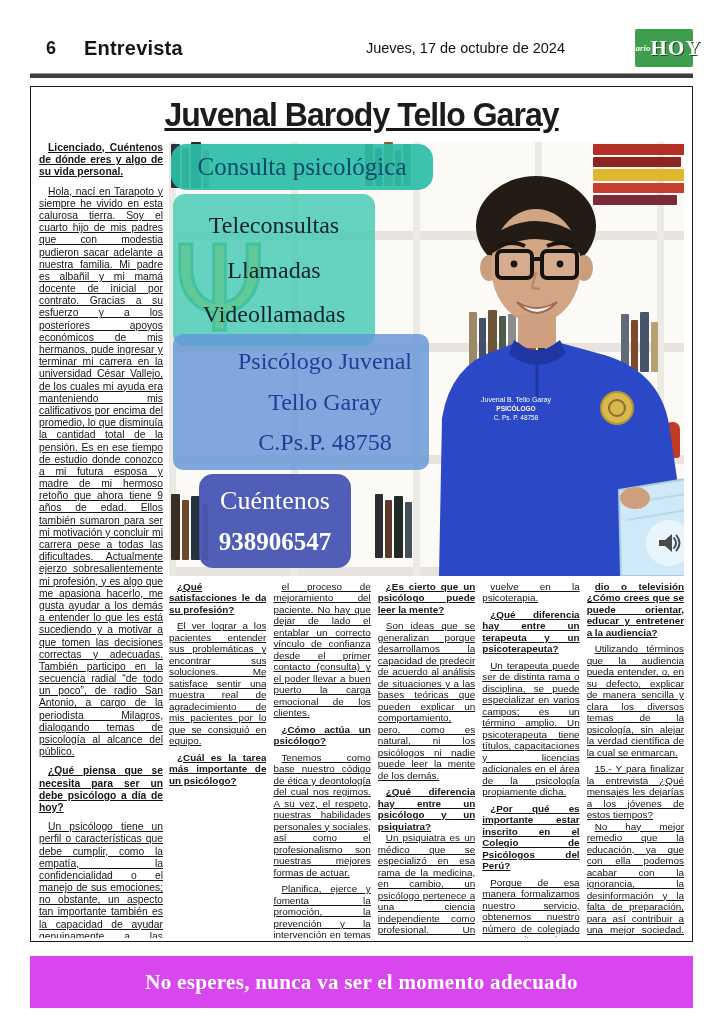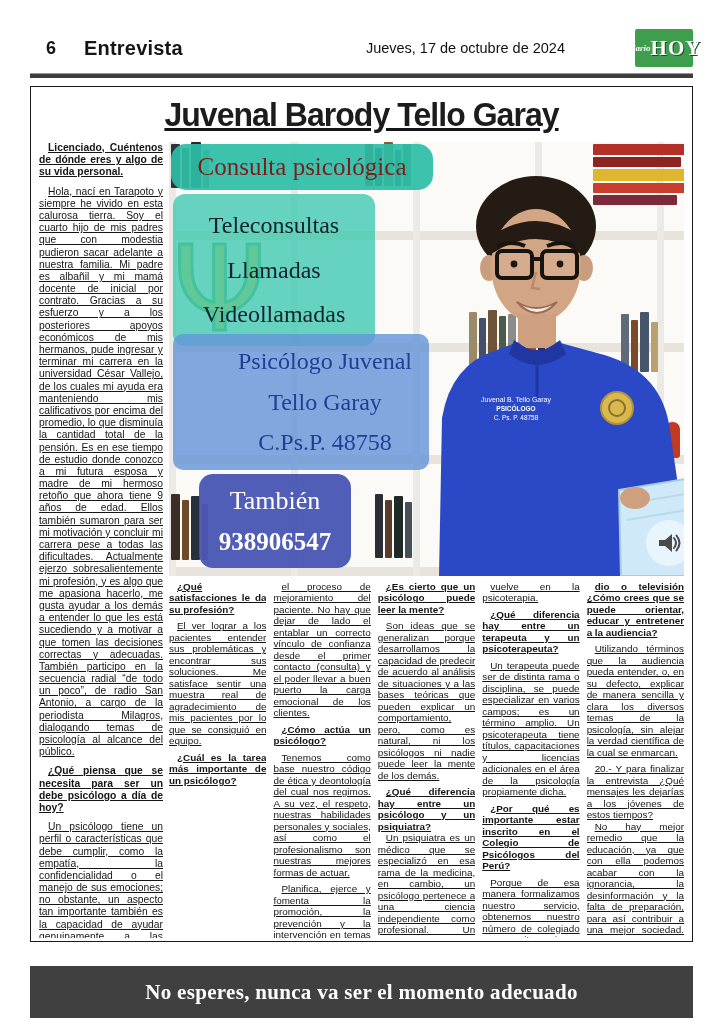--- a/index.html
+++ b/index.html
@@ -35,41 +35,41 @@
   .books{position:absolute;display:flex;align-items:flex-end;gap:2px;z-index:1;}
   .books span{display:inline-block;border-radius:1px;}
   .hstack{position:absolute;z-index:1;}
   .hstack span{display:block;margin-bottom:2px;border-radius:1px;}
   .vase{position:absolute;width:15px;height:36px;background:#c23a22;border-radius:7px 7px 3px 3px;z-index:1;}
 
   .man{position:absolute;left:252px;top:14px;width:286px;height:420px;z-index:2;}
 
   .ovl{position:absolute;z-index:3;font-family:"Liberation Serif",serif;}
   .banner{left:2px;top:2px;width:262px;height:46px;background:rgba(44,190,166,.92);border-radius:15px;
-    color:#7f1d1d;font-size:25px;display:flex;align-items:center;justify-content:center;}
+    color:#0c4a6e;font-size:25px;display:flex;align-items:center;justify-content:center;}
   .psi{left:4px;top:88px;font-size:118px;line-height:1;color:#e3c03d;-webkit-text-stroke:3px #4aa34f;z-index:2;font-family:"DejaVu Sans",sans-serif;}
   .services{left:4px;top:52px;width:202px;height:152px;background:rgba(64,201,176,.8);border-radius:12px;
     color:#13222b;font-size:24px;text-align:center;display:flex;flex-direction:column;justify-content:space-evenly;}
   .names{left:4px;top:192px;width:208px;height:136px;background:rgba(100,150,216,.82);border-radius:10px;
     color:#1d3f96;font-size:24px;text-align:center;display:flex;flex-direction:column;justify-content:space-evenly;padding-left:48px;}
   .phone{left:30px;top:332px;width:152px;height:94px;background:rgba(70,84,178,.94);border-radius:14px;
     color:#fff;text-align:center;display:flex;flex-direction:column;justify-content:space-evenly;}
   .phone .lbl{font-size:26px;font-weight:400;}
   .phone .num{font-size:25px;font-weight:700;}
   .spk{position:absolute;right:-8px;bottom:10px;width:46px;height:46px;border-radius:50%;background:rgba(255,255,255,.55);
     display:flex;align-items:center;justify-content:center;z-index:4;}
 
   
   .cols{flex:1;display:flex;gap:7px;margin-top:5px;overflow:hidden;}
   .col{flex:1;font-size:9.9px;line-height:1.16;text-align:justify;overflow:hidden;min-width:0;}
   .col p{margin:0 0 5px 0;text-indent:8px;}
   .col p.tight{margin:0;}
 
   
-  .banner-footer{margin-top:24px;height:52px;background:#404040;display:flex;align-items:center;justify-content:center;}
+  .banner-footer{margin-top:14px;height:52px;background:#d946ef;display:flex;align-items:center;justify-content:center;}
   .banner-footer span{color:#fff;font-family:"Liberation Serif",serif;font-weight:700;font-size:21px;letter-spacing:.3px;}
 </style>
 </head>
 <body>
 
 <div class="page">
 
   <div class="hdr">
     <span class="pageno">6</span>
     <span class="section">Entrevista</span>
@@ -185,21 +185,21 @@
             <div>Teleconsultas</div>
             <div>Llamadas</div>
             <div>Videollamadas</div>
           </div>
           <div class="ovl names">
             <div>Psicólogo Juvenal</div>
             <div>Tello Garay</div>
             <div>C.Ps.P. 48758</div>
           </div>
           <div class="ovl phone">
-            <div class="lbl">También</div>
+            <div class="lbl">Cuéntenos</div>
             <div class="num">938906547</div>
           </div>
           <div class="spk">
             <svg width="26" height="26" viewBox="0 0 26 26">
               <path d="M3 10 h6 l7 -6 v18 l-7 -6 h-6 z" fill="#4a4a4a"></path>
               <path d="M18 8 q4 5 0 10 M20.5 5.5 q6 7.5 0 15" stroke="#4a4a4a" stroke-width="2" fill="none" stroke-linecap="round"></path>
             </svg>
           </div>
         </div>
 
@@ -226,21 +226,21 @@
             <p>vuelve en la psicoterapia.</p>
             <p class="q">¿Qué diferencia hay entre un terapeuta y un psicoterapeuta?</p>
             <p>Un terapeuta puede ser de distinta rama o disciplina, se puede especializar en varios campos; es un término amplio. Un psicoterapeuta tiene títulos, capacitaciones y licencias adicionales en el área de la psicología propiamente dicha.</p>
             <p class="q">¿Por qué es importante estar inscrito en el Colegio de Psicólogos del Perú?</p>
             <p>Porque de esa manera formalizamos nuestro servicio, obtenemos nuestro número de colegiado y permite ejercer nuestra labor libremente mientras estamos habilitados institucionalmente.</p>
 
           </div>
           <div class="col">
             <p class="q">dio o televisión ¿Cómo crees que se puede orientar, educar y entretener a la audiencia?</p>
             <p>Utilizando términos que la audiencia pueda entender, o, en su defecto, explicar de manera sencilla y clara los diversos temas de la psicología, sin alejar la verdad científica de la cual se enmarcan.</p>
-            <p class="tight">20.- Y para finalizar la entrevista ¿Qué mensajes les dejarías a los jóvenes de estos tiempos?</p>
+            <p class="tight">15.- Y para finalizar la entrevista ¿Qué mensajes les dejarías a los jóvenes de estos tiempos?</p>
             <p class="tight">No hay mejor remedio que la educación, ya que con ella podemos acabar con la ignorancia, la desinformación y la falta de preparación, para así contribuir a una mejor sociedad. Que no se dejen llevar y que sean fuertes ante las adversidades sociales y personales, y que siempre busquen hacer el bien a los demás.</p>
           </div>
         </div>
 
       </div>
     </div>
   </div>
 
   <div class="banner-footer">
     <span>No esperes, nunca va ser el momento adecuado</span>

